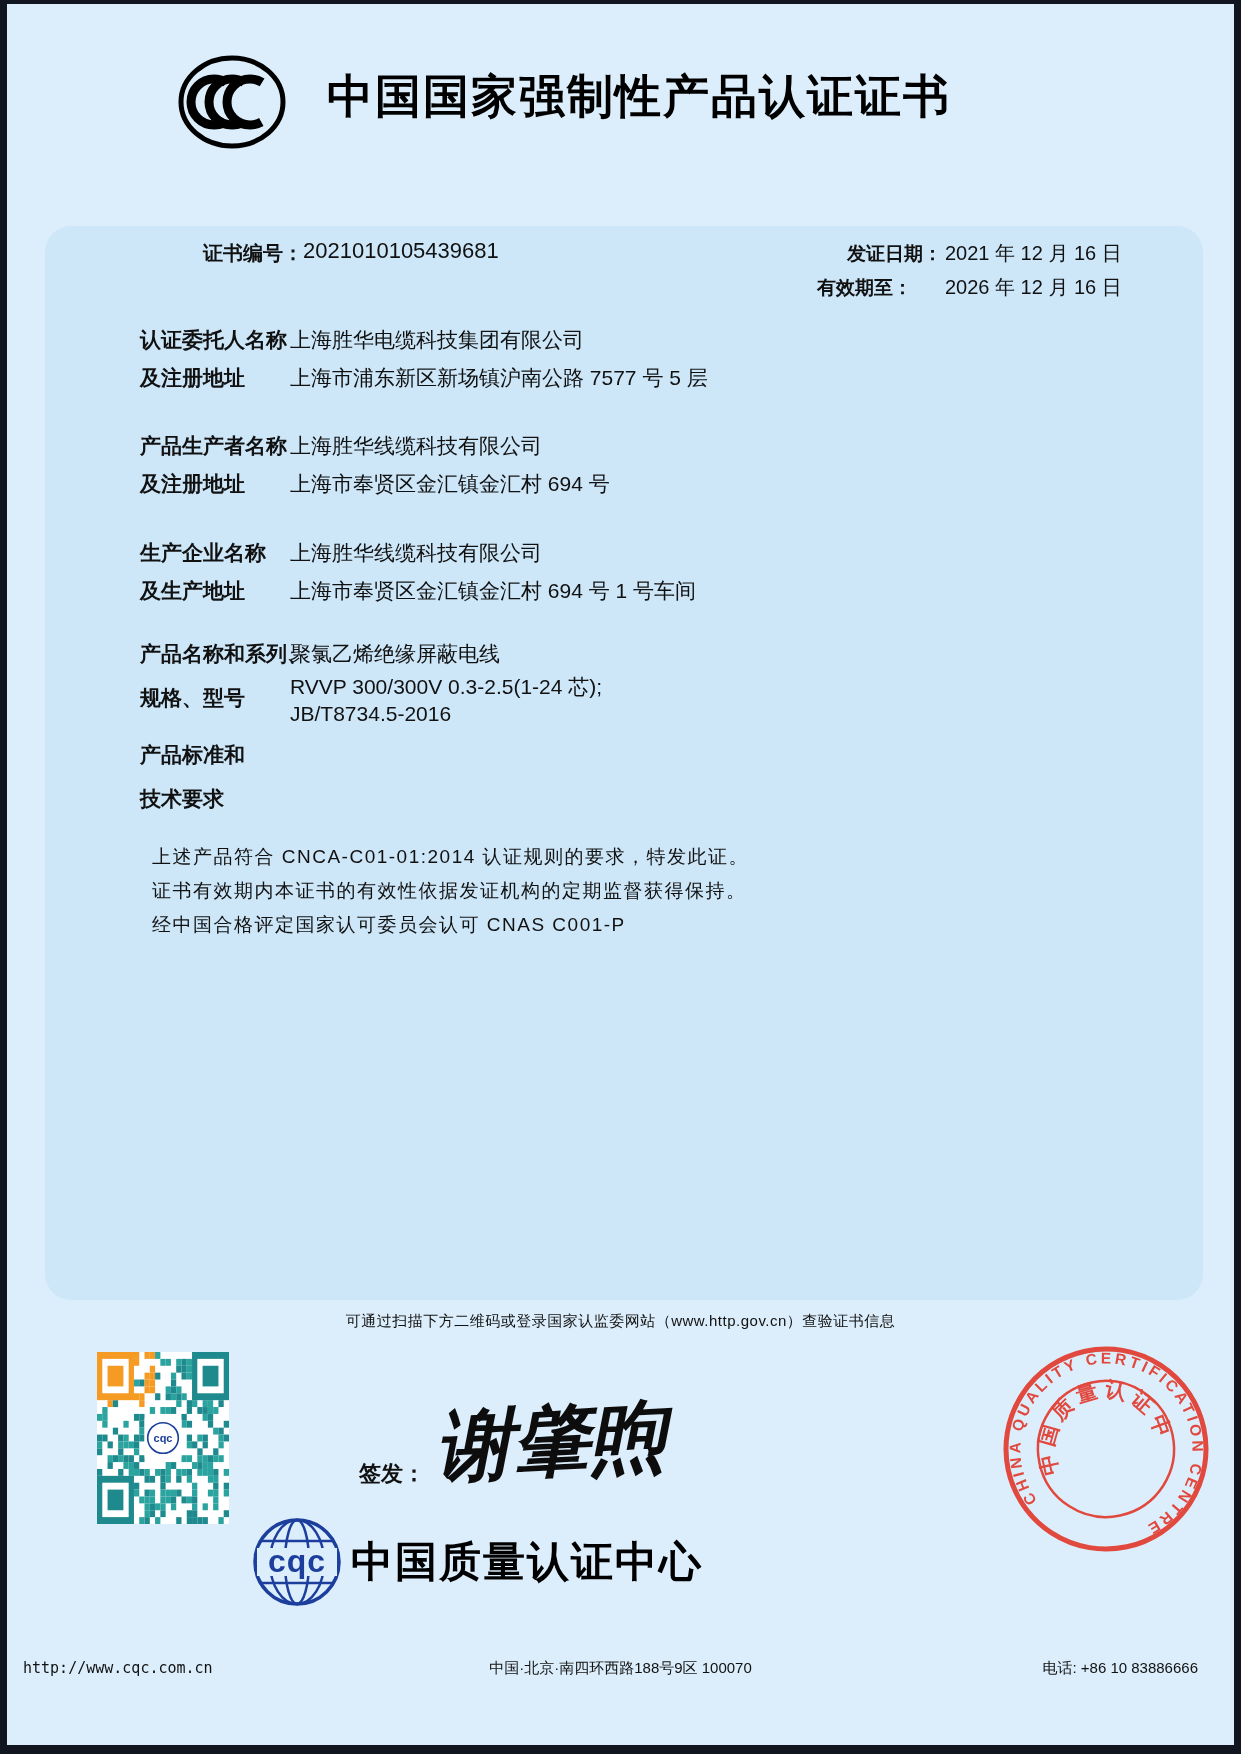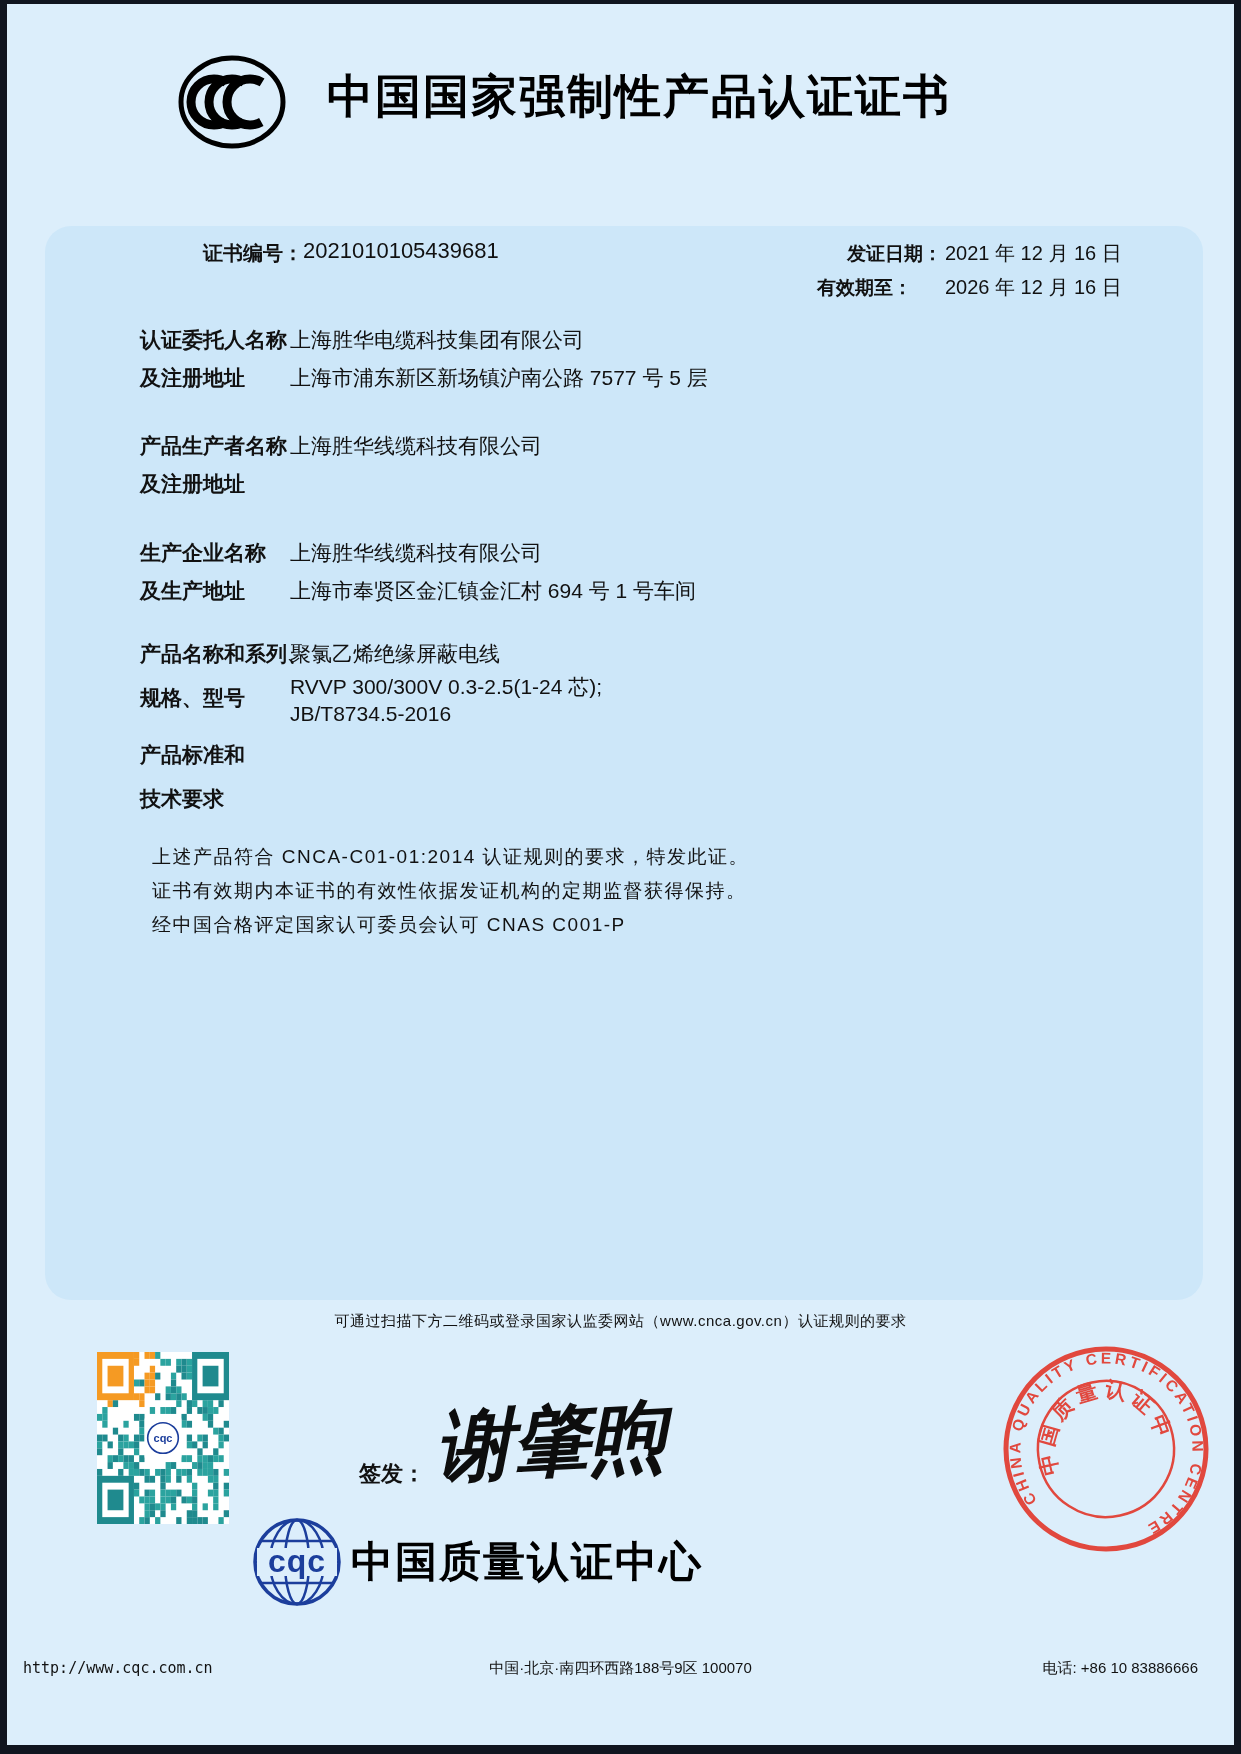--- a/index.html
+++ b/index.html
@@ -70,40 +70,41 @@
   <span class="abs date-value" style="left:938px;top:270px;">2026 年 12 月 16 日</span>
 
   <span class="abs f-label" style="left:133px;top:322px;">认证委托人名称</span>
   <span class="abs f-value" style="left:283px;top:322px;">上海胜华电缆科技集团有限公司</span>
   <span class="abs f-label" style="left:133px;top:360px;">及注册地址</span>
   <span class="abs f-value" style="left:283px;top:360px;">上海市浦东新区新场镇沪南公路 7577 号 5 层</span>
 
   <span class="abs f-label" style="left:133px;top:428px;">产品生产者名称</span>
   <span class="abs f-value" style="left:283px;top:428px;">上海胜华线缆科技有限公司</span>
   <span class="abs f-label" style="left:133px;top:466px;">及注册地址</span>
+  <span class="abs f-value" style="left:283px;top:466px;">上海市奉贤区金汇镇金汇村 694 号</span>
 
   <span class="abs f-label" style="left:133px;top:535px;">生产企业名称</span>
   <span class="abs f-value" style="left:283px;top:535px;">上海胜华线缆科技有限公司</span>
   <span class="abs f-label" style="left:133px;top:573px;">及生产地址</span>
   <span class="abs f-value" style="left:283px;top:573px;">上海市奉贤区金汇镇金汇村 694 号 1 号车间</span>
 
   <span class="abs f-label" style="left:133px;top:636px;">产品名称和系列、</span>
   <span class="abs f-value" style="left:283px;top:636px;">聚氯乙烯绝缘屏蔽电线</span>
   <span class="abs f-label" style="left:133px;top:680px;">规格、型号</span>
   <span class="abs f-value" style="left:283px;top:669px;">RVVP 300/300V 0.3-2.5(1-24 芯);</span>
 
   <span class="abs f-label" style="left:133px;top:737px;">产品标准和</span>
   <span class="abs f-value" style="left:283px;top:698px;">JB/T8734.5-2016</span>
   <span class="abs f-label" style="left:133px;top:781px;">技术要求</span>
 
   <div class="abs stmt" style="left:145px;top:840px;">上述产品符合 CNCA-C01-01:2014 认证规则的要求，特发此证。</div>
   <div class="abs stmt" style="left:145px;top:874px;">证书有效期内本证书的有效性依据发证机构的定期监督获得保持。</div>
   <div class="abs stmt" style="left:145px;top:908px;">经中国合格评定国家认可委员会认可 CNAS C001-P</div>
 
-  <div class="abs note" style="left:0;top:1308px;">可通过扫描下方二维码或登录国家认监委网站（www.cnca.gov.cn）认证规则的要求</div>
+  <div class="abs note" style="left:0;top:1308px;">可通过扫描下方二维码或登录国家认监委网站（www.http.gov.cn）查验证书信息</div>
 
   <div class="abs" style="left:90px;top:1348px;width:132px;height:172px;" id="qr-holder"><svg width="132" height="172">
         <rect x="0" y="0" width="132" height="172" fill="#ffffff"></rect>
         <rect x="36.96" y="0" width="5.28" height="6.88" fill="#f59a23"></rect>
         <rect x="47.52" y="0" width="5.28" height="6.88" fill="#f59a23"></rect>
         <rect x="52.800000000000004" y="0" width="5.28" height="6.88" fill="#f59a23"></rect>
         <rect x="58.080000000000005" y="0" width="5.28" height="6.88" fill="#2ba39f"></rect>
         <rect x="36.96" y="6.88" width="5.28" height="6.88" fill="#f59a23"></rect>
         <rect x="63.36" y="6.88" width="5.28" height="6.88" fill="#2ba39f"></rect>
         <rect x="68.64" y="6.88" width="5.28" height="6.88" fill="#2ba39f"></rect>

